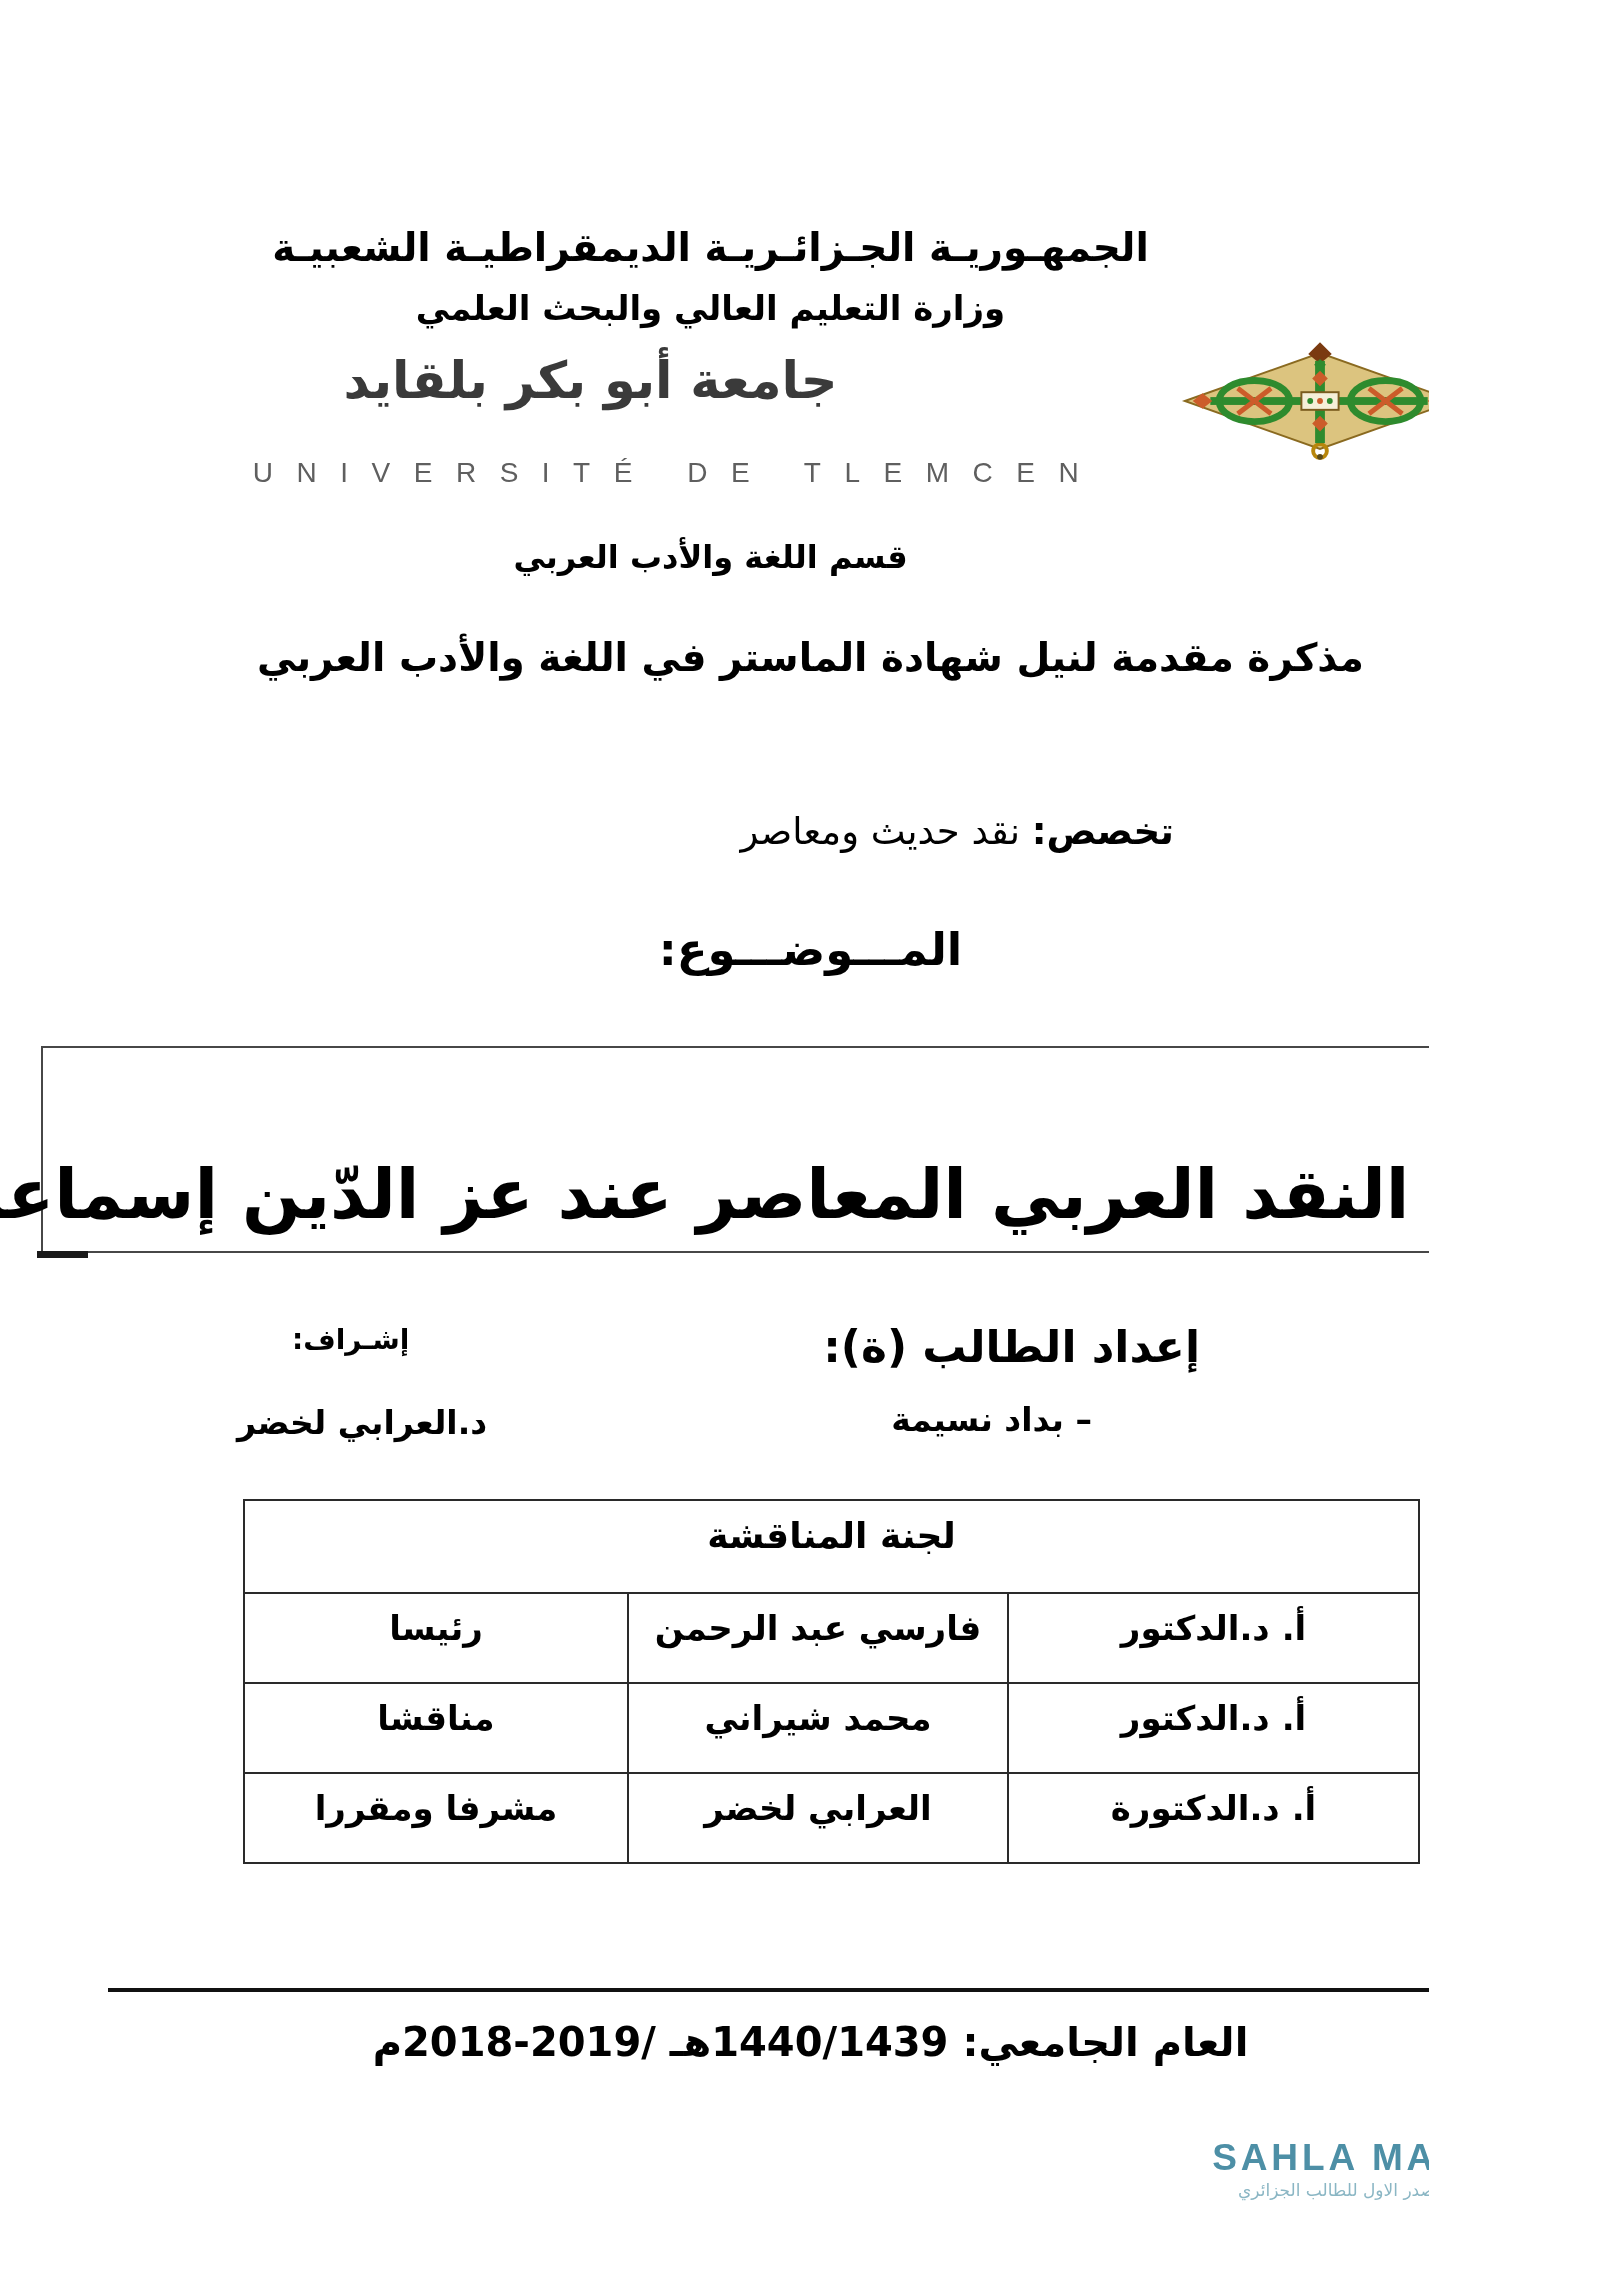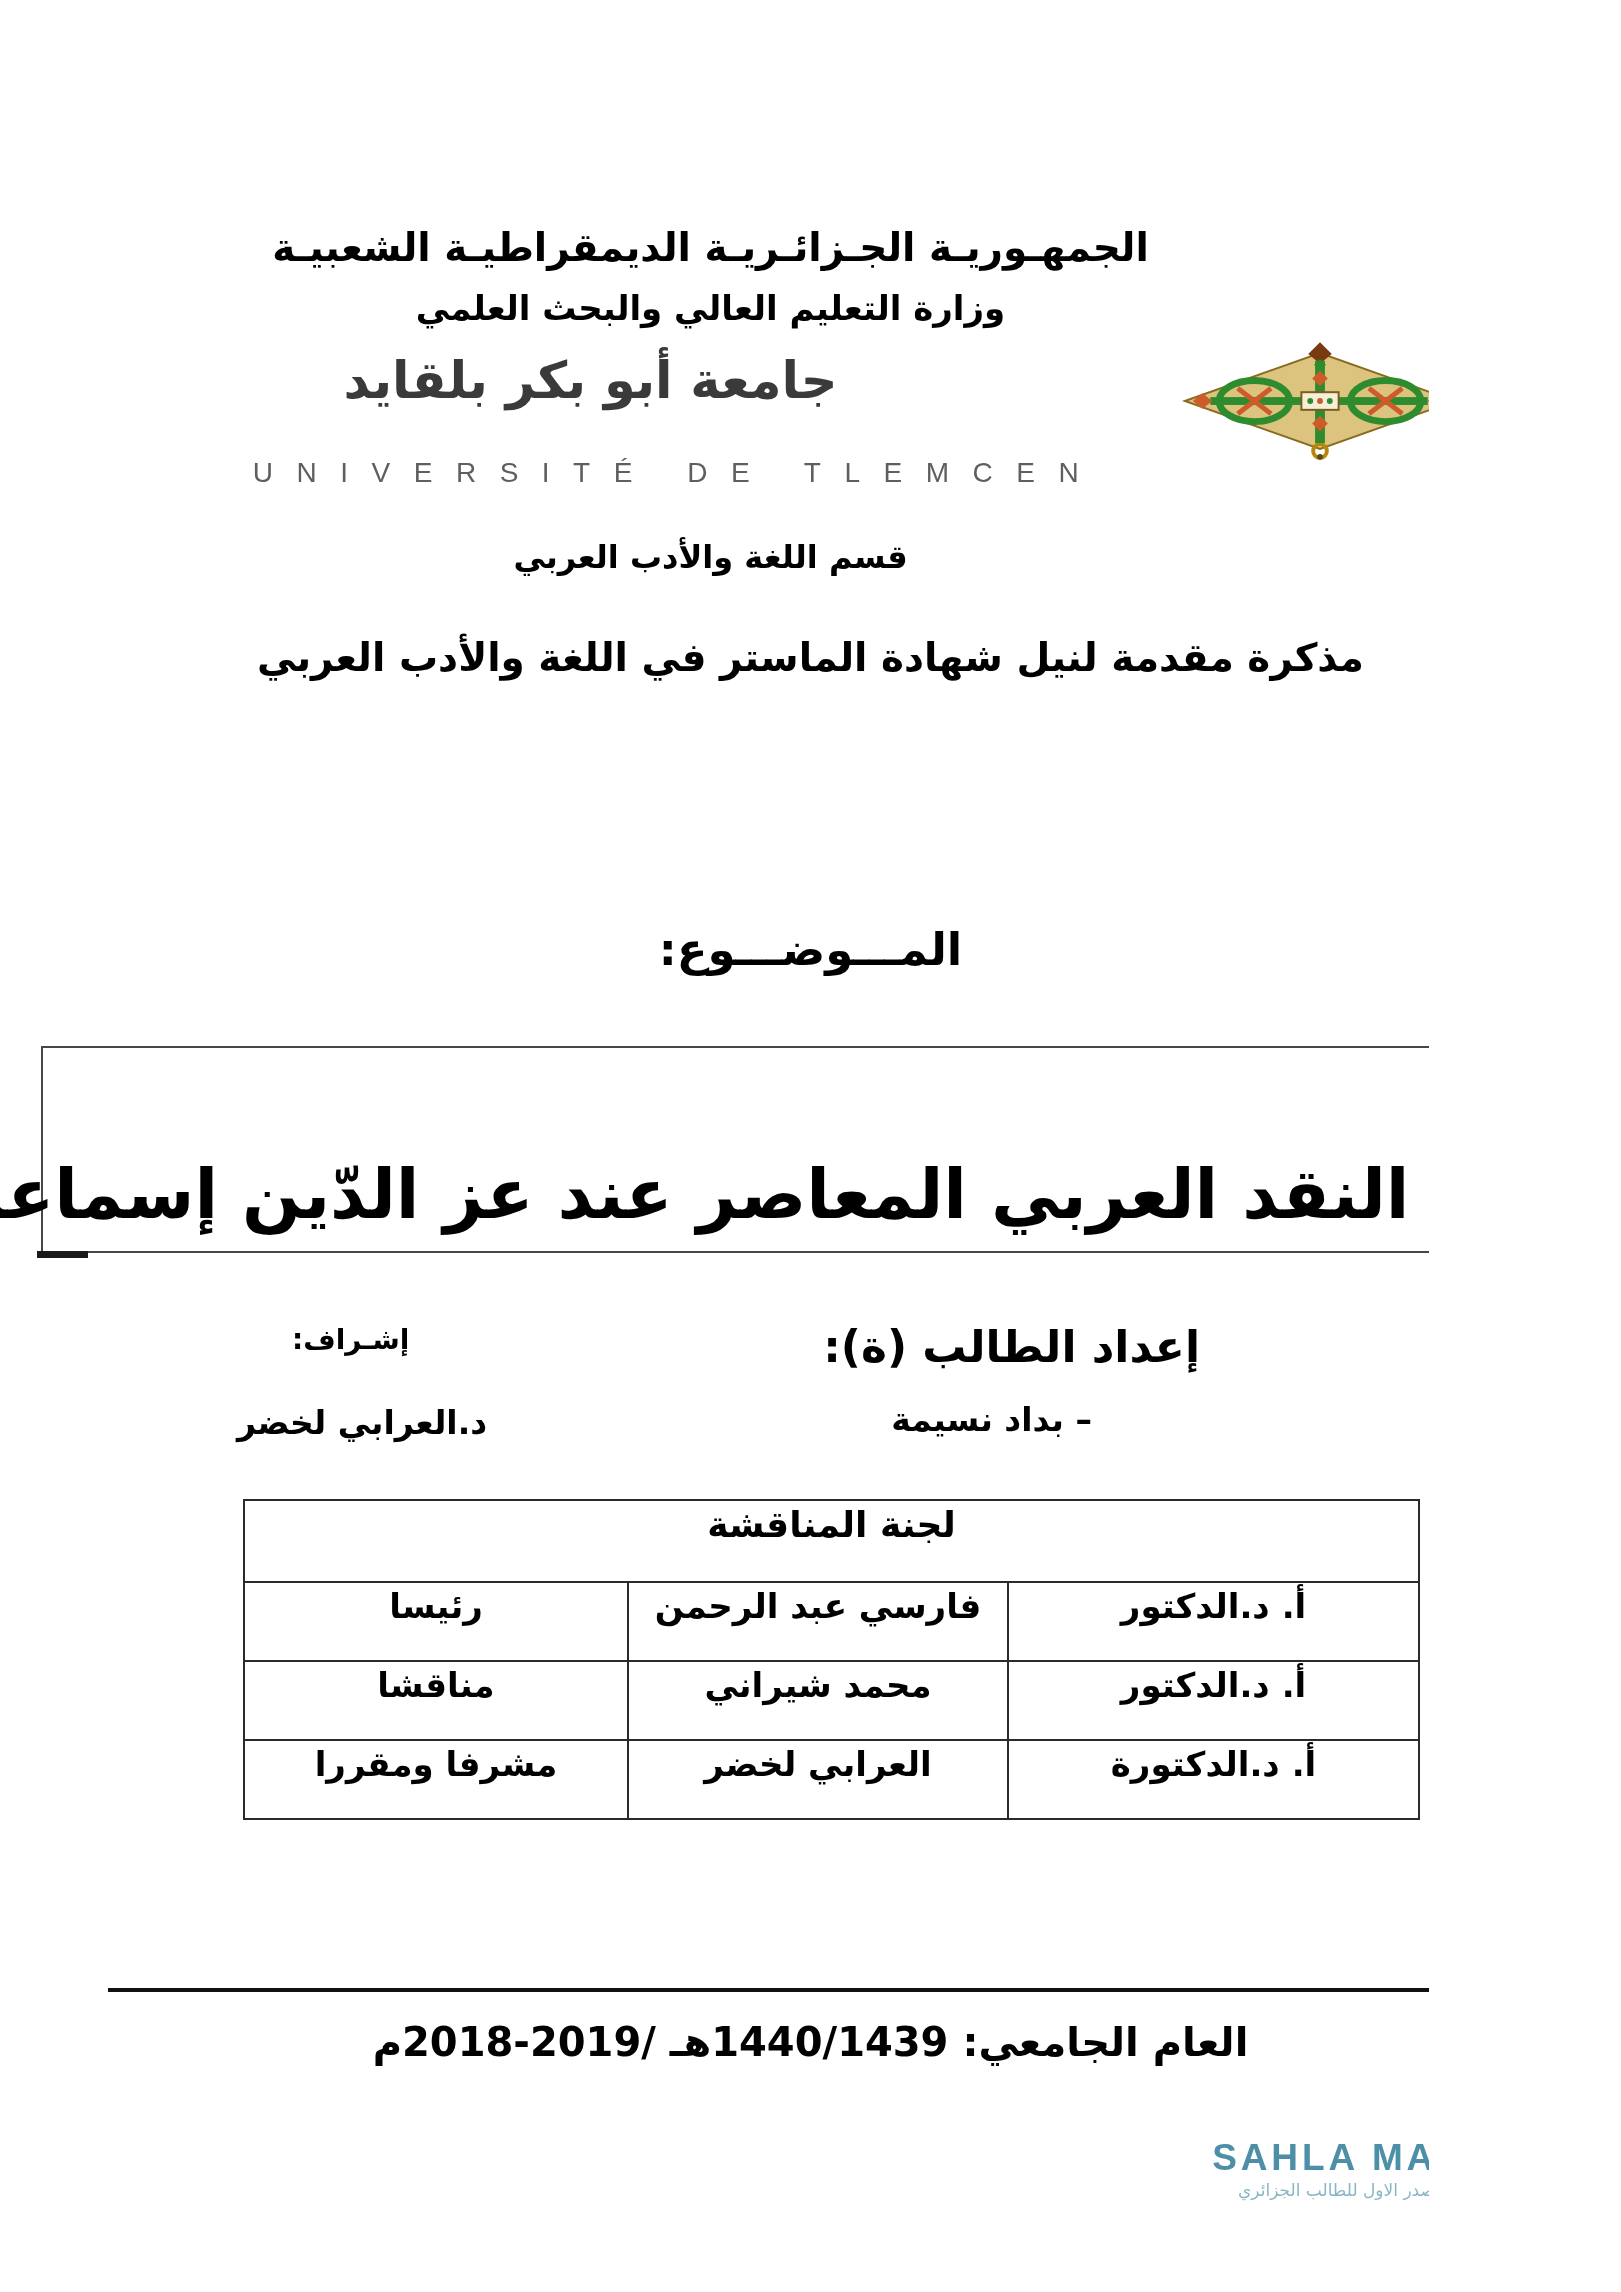--- a/index.html
+++ b/index.html
@@ -40,21 +40,21 @@
   
   .student-label{top:1321px;right:229px;font-weight:bold;font-size:44px;}
   .student-name{top:1400px;right:337px;font-weight:bold;font-size:33px;}
   .supervisor-label{top:1323px;left:292px;font-weight:bold;font-size:28px;}
   .supervisor-name{top:1403px;left:201px;font-weight:bold;font-size:33px;margin-left:36px;}
 
   
   .committee{top:1499px;left:243px;width:1175px;border-collapse:collapse;direction:rtl;
              table-layout:fixed;}
   .committee th,.committee td{border:2.9px solid #2a2a2a;vertical-align:top;text-align:center;
-             padding-top:3px;background:#fff;}
+             padding-top:14px;background:#fff;}
   .committee th{height:76px;font-weight:bold;font-size:36px;}
   .committee td{height:73px;font-weight:bold;font-size:34px;}
   .col-degree{width:411px;}
   .col-name{width:380px;}
   .col-role{width:384px;}
 
   .bottom-rule{top:1988px;left:108px;width:1406px;height:3.9px;background:#111;}
   .academic-year{top:2019px;left:0;width:1621px;font-weight:bold;font-size:40px;}
 
   
@@ -97,20 +97,23 @@
       <circle cx="154" cy="61" r="3" fill="#2e8b2e"></circle>
       <polygon points="144,30 152,38 144,46 136,38" fill="#cc5c2a"></polygon>
       <polygon points="144,76 152,84 144,92 136,84" fill="#cc5c2a"></polygon>
     </svg>
   </div>
 
   <div class="abs ctr ar department">قسم اللغة والأدب العربي</div>
 
   <div class="abs ctr ar memoir">مذكرة مقدمة لنيل شهادة الماستر في اللغة والأدب العربي</div>
 
+  <div class="abs ar specialty">
+    <span class="lbl">تخصص:</span><span> نقد حديث ومعاصر</span>
+  </div>
 
   <div class="abs ctr ar subject">المـــوضـــوع:</div>
 
   <div class="abs title-box">
     <div class="title-text ar">أسس النقد العربي المعاصر عند عز الدّين إسماعيل</div>
   </div>
 
   <div class="abs ar student-label">إعداد الطالب (ة):</div>
   <div class="abs ar student-name">
     <span>– </span><span>بداد نسيمة</span>

